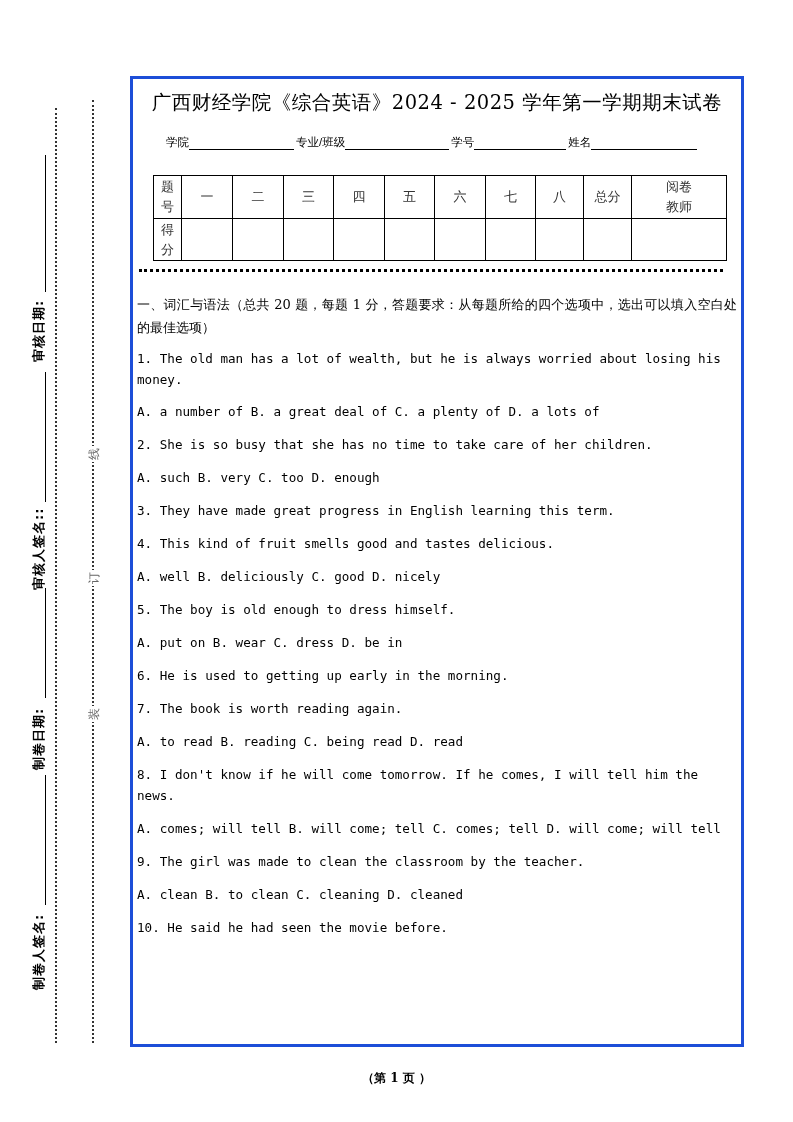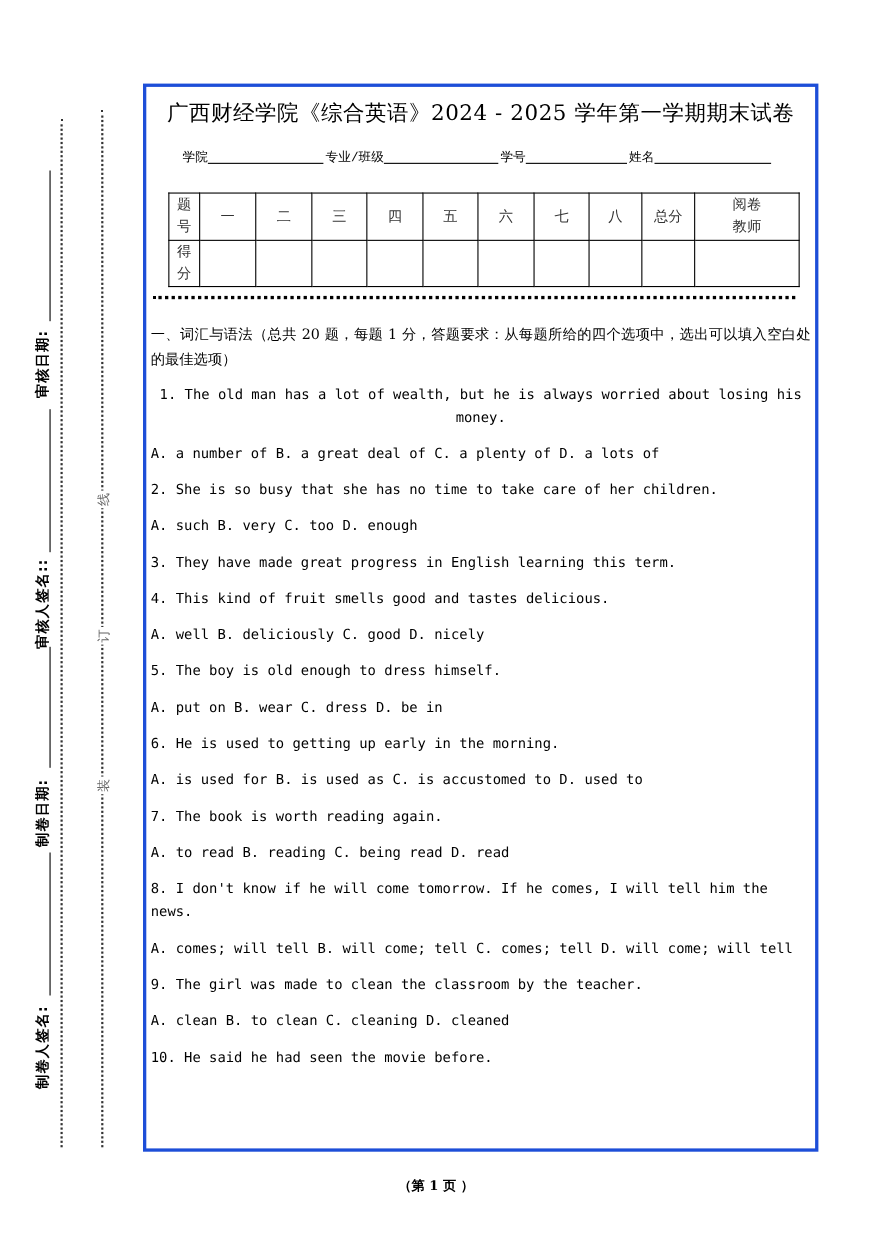--- a/index.html
+++ b/index.html
@@ -7,35 +7,35 @@
 
   
   .dotline { position:absolute; width:0; border-left:2px dotted #333; }
   .solidline { position:absolute; width:0; border-left:1px solid #000; }
   .vlabel { position:absolute; transform-origin:left top; transform:rotate(-90deg); white-space:nowrap; font-weight:bold; font-size:13px; font-family:"DejaVu Sans", sans-serif; letter-spacing:1px; }
   .cutmark { position:absolute; transform-origin:left top; transform:rotate(-90deg); white-space:nowrap; font-size:12px; color:#666; background:#fff; padding:0 2px; font-family:"DejaVu Serif", serif; }
 
   
   .frame { position:absolute; left:130px; top:76px; width:614px; height:971px; border:3px solid #1d4ed8; box-sizing:border-box; }
   .title { position:absolute; left:0; right:0; top:10px; text-align:center; font-family:"DejaVu Serif", serif; font-size:19.5px; letter-spacing:0.5px; }
-  .info-row { position:absolute; left:33px; top:56px; font-size:11.5px; font-family:Liberation Mono, monospace; display:flex; align-items:center; }
+  .info-row { position:absolute; left:33px; top:56px; font-size:11.5px; font-family:Liberation Sans, sans-serif; display:flex; align-items:flex-end; }
   .info-row .blank { display:inline-block; border-bottom:1px solid #000; height:12px; margin-right:2px; }
 
   table.score { position:absolute; left:20px; top:96px; border-collapse:collapse; font-family:"DejaVu Serif", serif; font-size:13px; color:#333; }
   table.score td { border:1px solid #000; text-align:center; padding:0; }
   table.score tr.r1 td { height:42px; }
   table.score tr.r2 td { height:41px; }
   table.score td.lbl { width:27px; font-size:13px; line-height:20px; }
 
   .sep { position:absolute; left:6px; right:18px; top:190px; border-top:3px dotted #000; }
 
   .content { position:absolute; left:4px; right:4px; top:214px; font-family:"DejaVu Sans Mono", monospace; font-size:12.6px; }
   .section-head { font-family:"DejaVu Serif", serif; font-size:13px; line-height:23px; margin:0 0 9px 0; text-align:justify; }
   .line { line-height:21px; margin-bottom:12px; white-space:normal; }
-  .line.q1 { margin-bottom:11px;text-align:center; }
+  .line.q1 { margin-bottom:11px; }
 
   .footer { position:absolute; top:1070px; left:0; right:0; text-align:center; font-weight:bold; font-size:12px; font-family:"DejaVu Serif", serif; }
 </style>
 </head>
 <body>
 
 <div>
 
   <div class="solidline" style="left:45px; top:155px; height:137px;"></div>
   <div class="solidline" style="left:45px; top:372px; height:130px;"></div>
@@ -122,21 +122,20 @@
 
     <div class="line">3. They have made great progress in English learning this term.</div>
 
     <div class="line">4. This kind of fruit smells good and tastes delicious.</div>
     <div class="line">A. well   B. deliciously   C. good   D. nicely</div>
 
     <div class="line">5. The boy is old enough to dress himself.</div>
     <div class="line">A. put on   B. wear   C. dress   D. be in</div>
 
     <div class="line">6. He is used to getting up early in the morning.</div>
-    <div class="line">A. is used for   B. is used as   C. is accustomed to   D. used to</div>
 
     <div class="line">7. The book is worth reading again.</div>
     <div class="line">A. to read   B. reading   C. being read   D. read</div>
 
     <div class="line">8. I don't know if he will come tomorrow. If he comes, I will tell him the news.</div>
     <div class="line">A. comes; will tell   B. will come; tell   C. comes; tell   D. will come; will tell</div>
 
     <div class="line">9. The girl was made to clean the classroom by the teacher.</div>
     <div class="line">A. clean   B. to clean   C. cleaning   D. cleaned</div>
 

